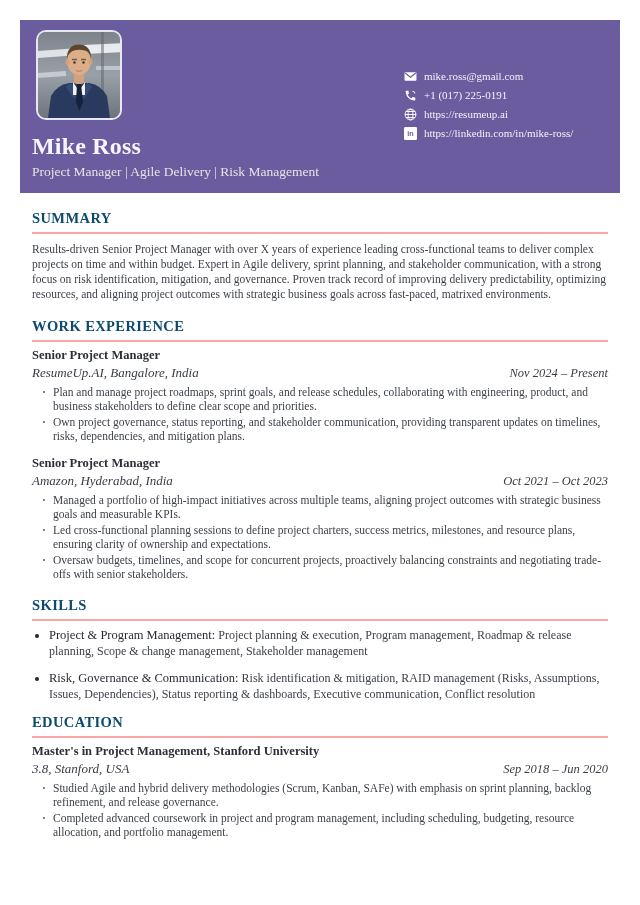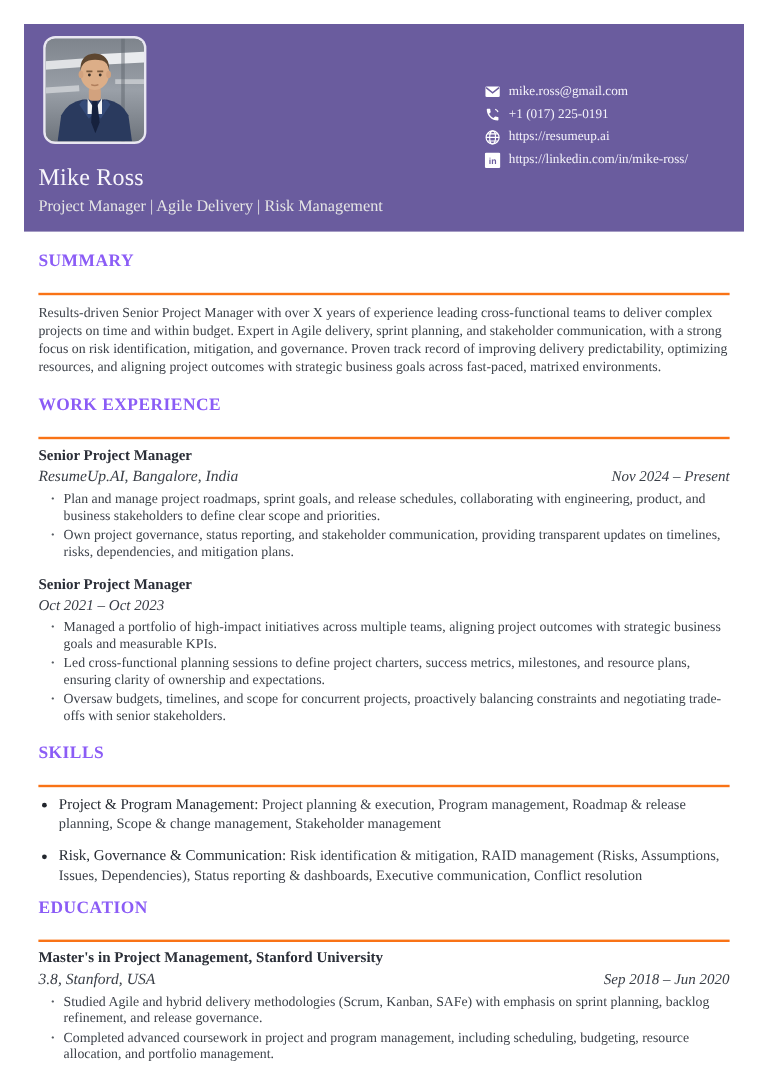--- a/index.html
+++ b/index.html
@@ -28,22 +28,22 @@
     box-shadow: 0 0 0 2px rgba(255,255,255,0.85);
     background: #8a9098;
   }
   .photo-frame svg { display: block; width: 100%; height: 100%; }
   .identity {
     position: absolute;
     left: 12px; bottom: 13px;
     color: #f7f5fb;
   }
   .person-name {
-    font-size: 20px;
-    font-weight: 400;
+    font-size: 24px;
+    font-weight: 700;
     letter-spacing: 0.2px;
   }
   .person-title {
     font-size: 13.5px;
     margin-top: 4px;
     color: #e5e5e5;
   }
   .contact-list {
     position: absolute;
     left: 384px; top: 50px;
@@ -64,23 +64,23 @@
     display: inline-block;
   }
   .contact-row .icon svg { display: block; width: 13px; height: 13px; }
 
   
   .main { padding: 0 12px; }
   .section-heading {
     font-size: 14.5px;
     font-weight: 700;
     letter-spacing: 0.4px;
-    color: #8b5cf6;
-    padding-bottom: 17px;
-    border-bottom: 2px solid #f97316;
+    color: #0c4a6e;
+    padding-bottom: 5px;
+    border-bottom: 2px solid #fca5a5;
   }
   .section-summary { margin-top: 17px; }
   .summary-text {
     margin-top: 8px;
     font-size: 11.5px;
     line-height: 15px;
   }
 
   .section-experience { margin-top: 16px; }
   .job { margin-top: 5px; }
@@ -246,20 +246,21 @@
         </div>
         <ul class="dash-bullets">
           <li>Plan and manage project roadmaps, sprint goals, and release schedules, collaborating with engineering, product, and business stakeholders to define clear scope and priorities.</li>
           <li>Own project governance, status reporting, and stakeholder communication, providing transparent updates on timelines, risks, dependencies, and mitigation plans.</li>
         </ul>
       </div>
 
       <div class="job">
         <div class="job-title">Senior Project Manager</div>
         <div class="meta-row">
+          <span class="meta-org">Amazon, Hyderabad, India</span>
           <span class="meta-dates">Oct 2021 – Oct 2023</span>
         </div>
         <ul class="dash-bullets">
           <li>Managed a portfolio of high-impact initiatives across multiple teams, aligning project outcomes with strategic business goals and measurable KPIs.</li>
           <li>Led cross-functional planning sessions to define project charters, success metrics, milestones, and resource plans, ensuring clarity of ownership and expectations.</li>
           <li>Oversaw budgets, timelines, and scope for concurrent projects, proactively balancing constraints and negotiating trade-offs with senior stakeholders.</li>
         </ul>
       </div>
     </div>
 

